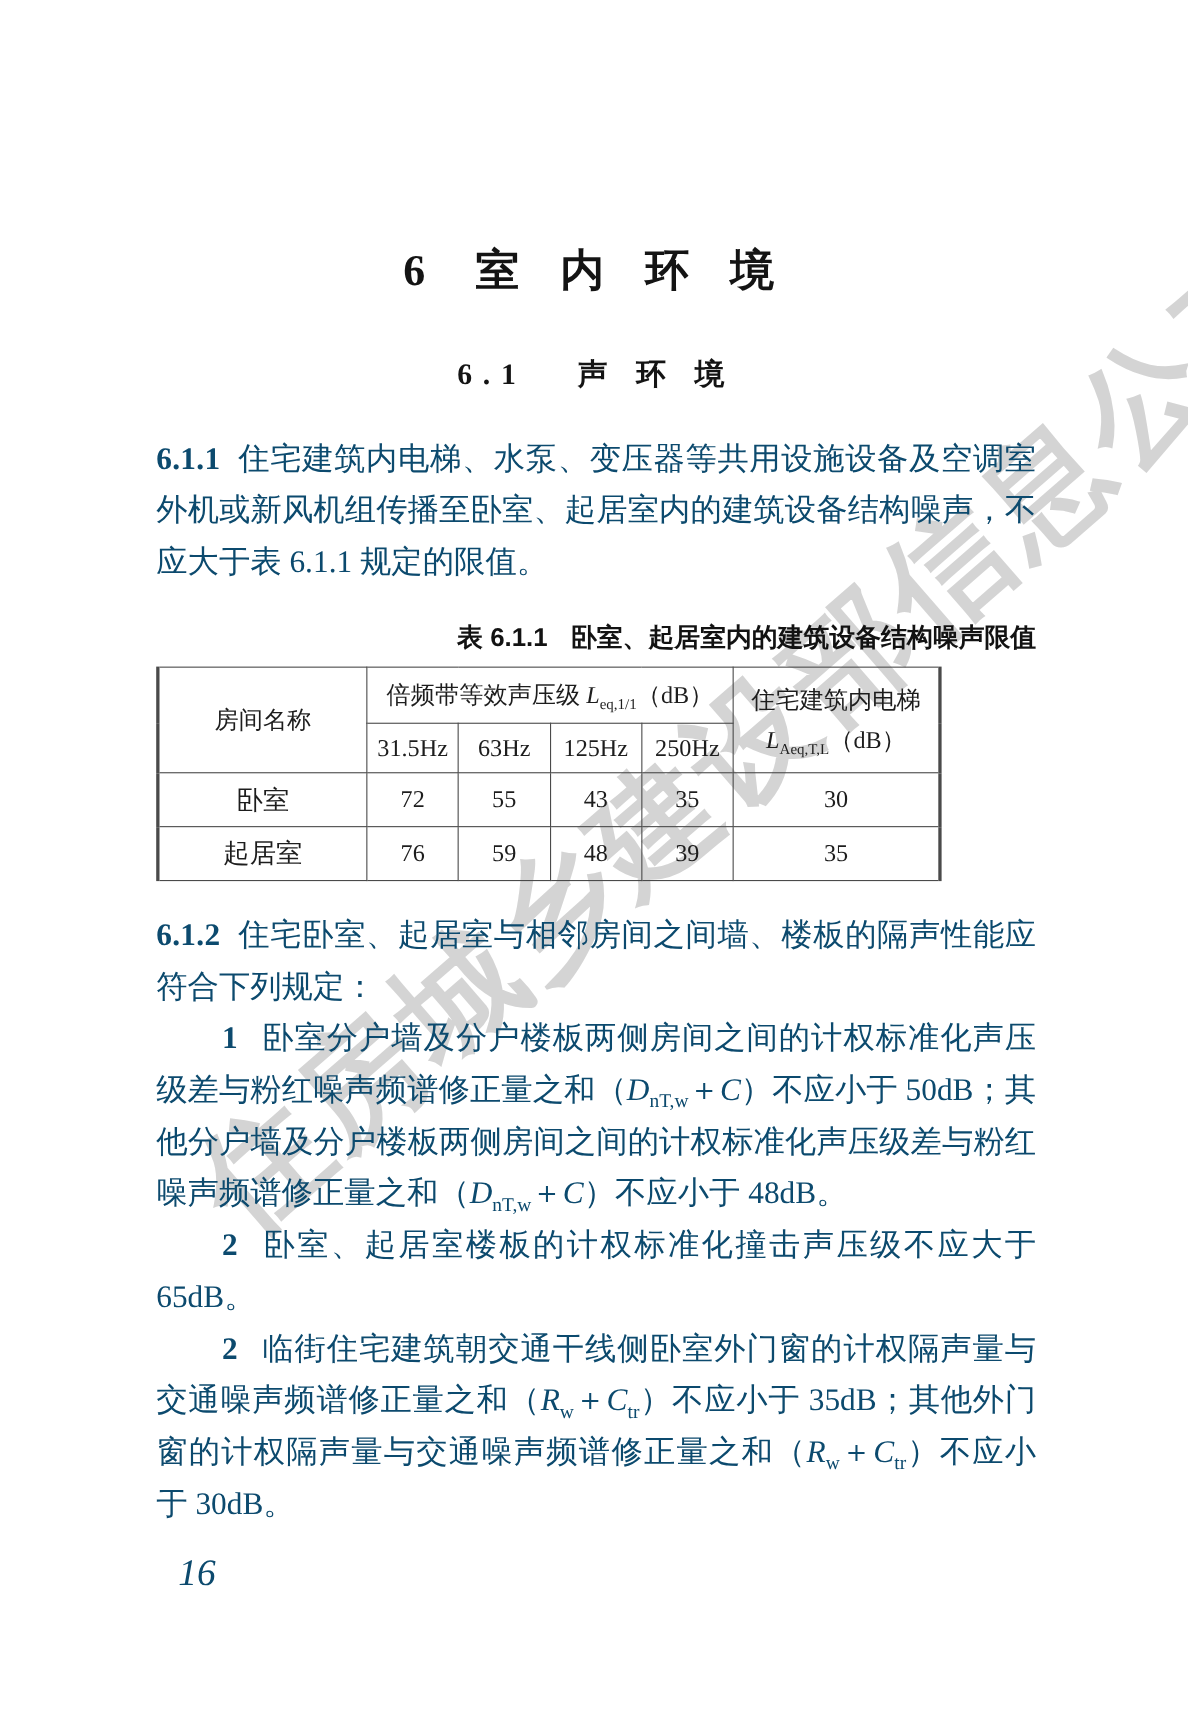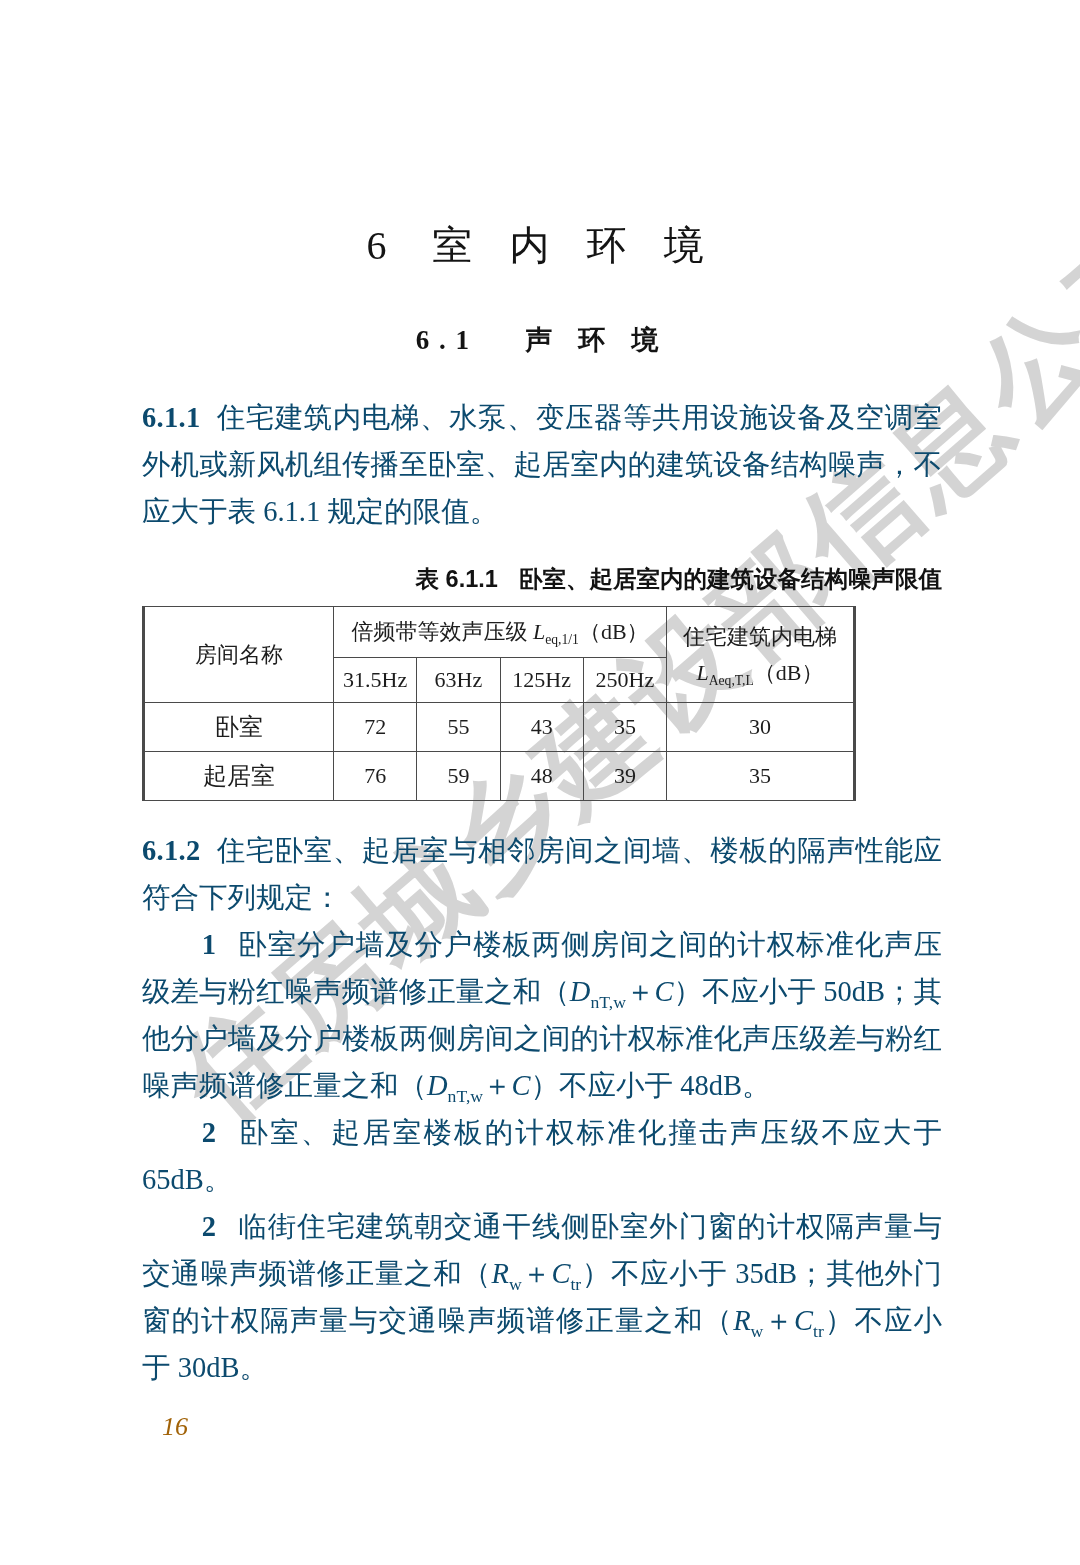--- a/index.html
+++ b/index.html
@@ -49,21 +49,21 @@
   .content {
     position: absolute;
     left: 142px;
     top: 0;
     width: 800px;
     z-index: 10;
   }
 
   .h1 {
     font-family: "Liberation Serif", "DejaVu Serif", serif;
-    font-weight: 400;
+    font-weight: 700;
     font-size: 40px;
     text-align: center;
     margin: 0;
     padding-top: 218px;
     letter-spacing: 0.34em;
     color: #141414;
   }
   .h1 .num {
     letter-spacing: 0.55em;
   }
@@ -158,24 +158,24 @@
     line-height: 1.62;
   }
   .body-row td { height: 48px; font-size: 23px; }
   .body-row .roomname { font-size: 24px; }
 
   
   .pageno {
     position: absolute;
     left: 162px;
     top: 1412px;
-    font-size: 26px;
+    font-size: 34px;
     font-style: italic;
     font-family: "Liberation Serif", "DejaVu Serif", serif;
-    color: #a16207;
+    color: #0c4a6e;
     z-index: 10;
   }
 
   .topborder-fix td { border-top-width: 3px; }
   .botborder-fix td { border-bottom-width: 3px; }
 </style>
 </head>
 <body>
 
 <div class="page">

